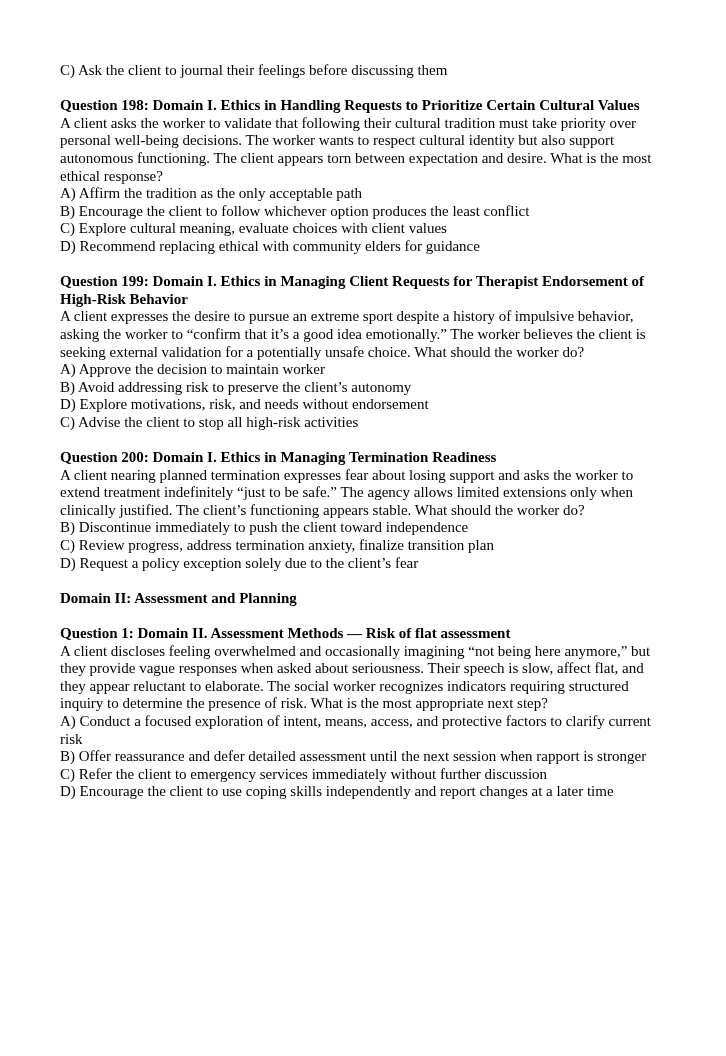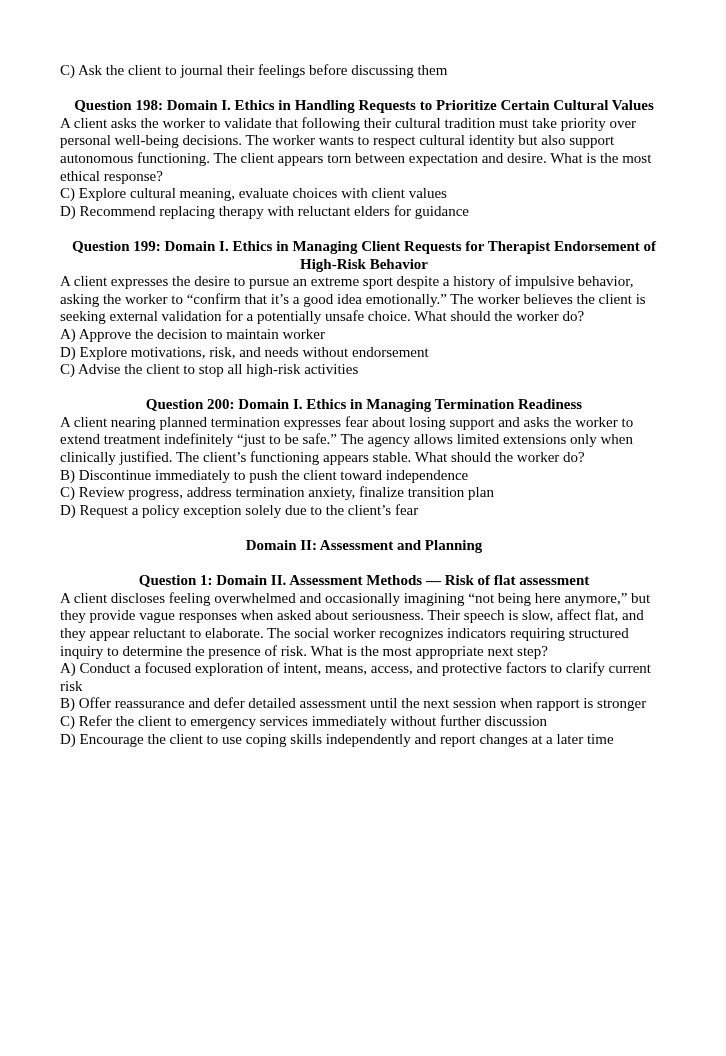--- a/index.html
+++ b/index.html
@@ -21,46 +21,48 @@
     width: 726px;
     height: 1056px;
     padding: 62px 58px 40px 60px;
     border-radius: 29px;
   }
   .block {
     margin: 0 0 17.6px 0;
   }
   .heading {
     font-weight: bold;
-    text-align: center;
   }
   .line, .stem, .heading {
     white-space: normal;
   }
 </style>
 </head>
 <body>
 
 <div class="page">
 
   <div class="block">
     <div class="line">C) Ask the client to journal their feelings before discussing them</div>
   </div>
 
   <div class="block">
     <div class="heading">Question 198: Domain I. Ethics in Handling Requests to Prioritize Certain Cultural Values</div>
     <div class="stem">A client asks the worker to validate that following their cultural tradition must take priority over personal well-being decisions. The worker wants to respect cultural identity but also support autonomous functioning. The client appears torn between expectation and desire. What is the most ethical response?</div>
+    <div class="line">A) Affirm the tradition as the only acceptable path</div>
+    <div class="line">B) Encourage the client to follow whichever option produces the least conflict</div>
     <div class="line">C) Explore cultural meaning, evaluate choices with client values</div>
-    <div class="line">D) Recommend replacing therapy with reluctant elders for guidance</div>
+    <div class="line">D) Recommend replacing ethical with community elders for guidance</div>
   </div>
 
   <div class="block">
     <div class="heading">Question 199: Domain I. Ethics in Managing Client Requests for Therapist Endorsement of High-Risk Behavior</div>
     <div class="stem">A client expresses the desire to pursue an extreme sport despite a history of impulsive behavior, asking the worker to “confirm that it’s a good idea emotionally.” The worker believes the client is seeking external validation for a potentially unsafe choice. What should the worker do?</div>
     <div class="line">A) Approve the decision to maintain worker</div>
+    <div class="line">B) Avoid addressing risk to preserve the client’s autonomy</div>
     <div class="line">D) Explore motivations, risk, and needs without endorsement</div>
     <div class="line">C) Advise the client to stop all high-risk activities</div>
   </div>
 
   <div class="block">
     <div class="heading">Question 200: Domain I. Ethics in Managing Termination Readiness</div>
     <div class="stem">A client nearing planned termination expresses fear about losing support and asks the worker to extend treatment indefinitely “just to be safe.” The agency allows limited extensions only when clinically justified. The client’s functioning appears stable. What should the worker do?</div>
     <div class="line">B) Discontinue immediately to push the client toward independence</div>
     <div class="line">C) Review progress, address termination anxiety, finalize transition plan</div>
     <div class="line">D) Request a policy exception solely due to the client’s fear</div>

